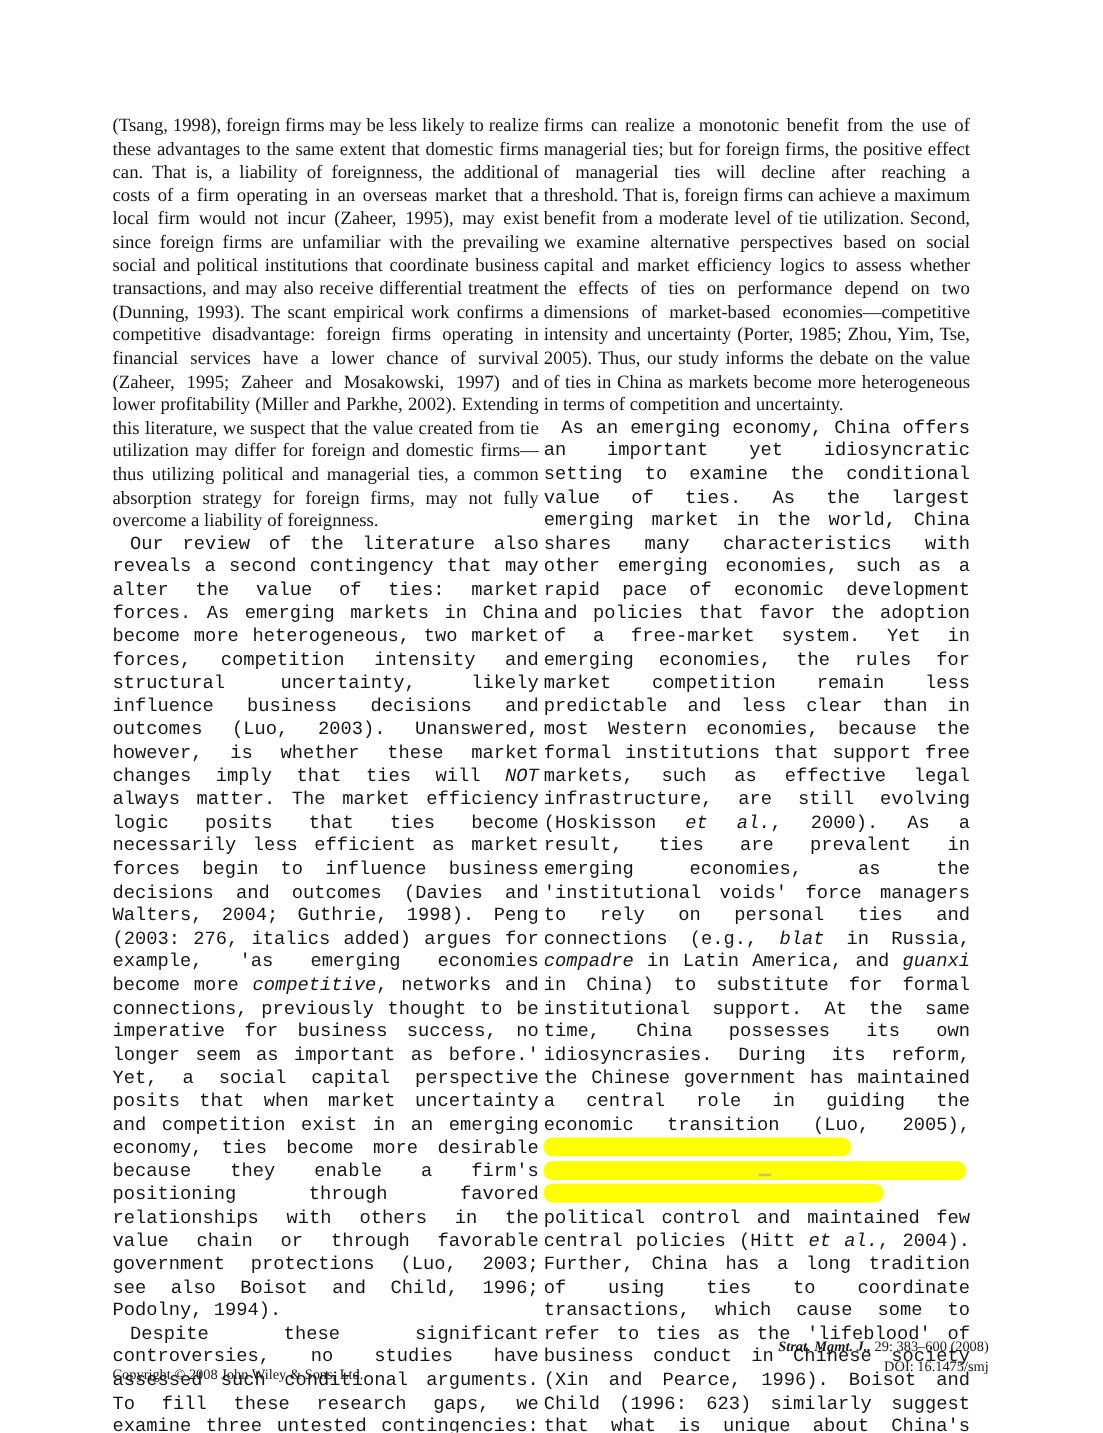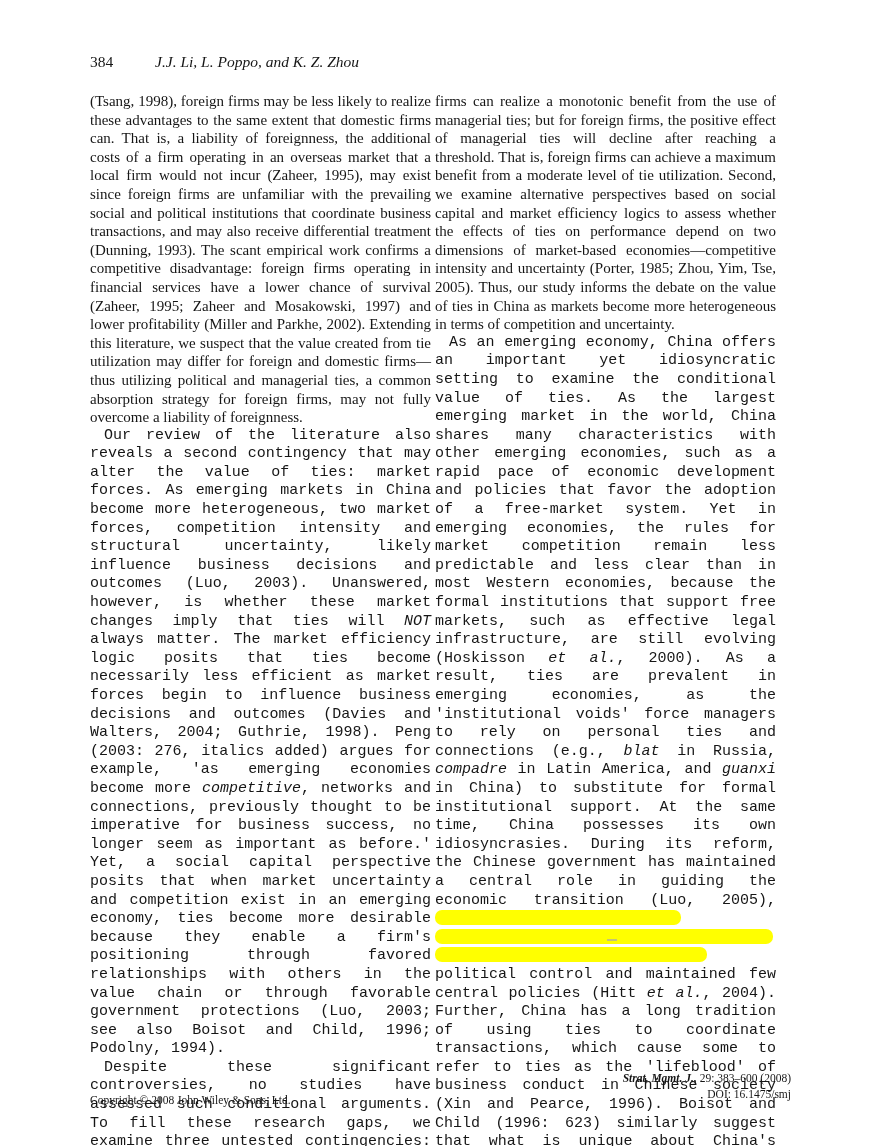--- a/index.html
+++ b/index.html
@@ -104,23 +104,20 @@
     white-space: nowrap;
   }
   .footer .journal-title { font-style: italic; font-weight: bold; }
   .footer .journal-volume { font-weight: normal; }
 </style>
 </head>
 <body>
 
 <div class="page">
 
-  <div class="running-head">
-    <span class="pagenum">384</span><span class="authors">J.J. Li, L. Poppo, and K. Z. Zhou</span>
-  </div>
 
   <div class="columns">
     <div class="col">
         <p class="para"><span>(Tsang, 1998), foreign firms may be less likely to realize these advantages to the same extent that domestic firms can. That is, a liability of foreignness, the additional costs of a firm operating in an overseas market that a local firm would not incur (Zaheer, 1995), may exist since foreign firms are unfamiliar with the prevailing social and political institutions that coordinate business transactions, and may also receive differential treatment (Dunning, 1993). The scant empirical work confirms a competitive disadvantage: foreign firms operating in financial services have a lower chance of survival (Zaheer, 1995; Zaheer and Mosakowski, 1997) and lower profitability (Miller and Parkhe, 2002). Extending this literature, we suspect that the value created from tie utilization may differ for foreign and domestic firms—thus utilizing political and managerial ties, a common absorption strategy for foreign firms, may not fully overcome a liability of foreignness.</span></p>
         <p class="para indent"><span>Our review of the literature also reveals a second contingency that may alter the value of ties: market forces. As emerging markets in China become more heterogeneous, two market forces, competition intensity and structural uncertainty, likely influence business decisions and outcomes (Luo, 2003). Unanswered, however, is whether these market changes imply that ties will </span><i>NOT</i><span> always matter. The market efficiency logic posits that ties become necessarily less efficient as market forces begin to influence business decisions and outcomes (Davies and Walters, 2004; Guthrie, 1998). Peng (2003: 276, italics added) argues for example, 'as emerging economies become more </span><i>competitive</i><span>, networks and connections, previously thought to be imperative for business success, no longer seem as important as before.' Yet, a social capital perspective posits that when market uncertainty and competition exist in an emerging economy, ties become more desirable because they enable a firm's positioning through favored relationships with others in the value chain or through favorable government protections (Luo, 2003; see also Boisot and Child, 1996; Podolny, 1994).</span></p>
         <p class="para indent"><span>Despite these significant controversies, no studies have assessed such conditional arguments. To fill these research gaps, we examine three untested contingencies: domestic vs. foreign firms, competitive intensity, and uncertainty. First, we extend current theory by arguing that while foreign firms tend to use ties at a similar level as domestic firms, the values created through ties differ. Domestic</span></p>
       </div>
     <div class="col">
         <p class="para"><span>firms can realize a monotonic benefit from the use of managerial ties; but for foreign firms, the positive effect of managerial ties will decline after reaching a threshold. That is, foreign firms can achieve a maximum benefit from a moderate level of tie utilization. Second, we examine alternative perspectives based on social capital and market efficiency logics to assess whether the effects of ties on performance depend on two dimensions of market-based economies—competitive intensity and uncertainty (Porter, 1985; Zhou, Yim, Tse, 2005). Thus, our study informs the debate on the value of ties in China as markets become more heterogeneous in terms of competition and uncertainty.</span></p>
         <p class="para indent"><span>As an emerging economy, China offers an important yet idiosyncratic setting to examine the conditional value of ties. As the largest emerging market in the world, China shares many characteristics with other emerging economies, such as a rapid pace of economic development and policies that favor the adoption of a free-market system. Yet in emerging economies, the rules for market competition remain less predictable and less clear than in most Western economies, because the formal institutions that support free markets, such as effective legal infrastructure, are still evolving (Hoskisson </span><i>et al.</i><span>, 2000). As a result, ties are prevalent in emerging economies, as the 'institutional voids' force managers to rely on personal ties and connections (e.g., </span><i>blat</i><span> in Russia, </span><i>compadre</i><span> in Latin America, and </span><i>guanxi</i><span> in China) to substitute for formal institutional support. At the same time, China possesses its own idiosyncrasies. During its reform, the Chinese government has maintained a central role in guiding the economic transition (Luo, 2005), </span><span class="redaction" style="width: 246px; background: rgb(255, 255, 0);"></span><span class="redaction" style="width: 338px; background: rgb(255, 255, 0);"><span class="redaction-mark"></span></span><span class="redaction" style="width: 272px; background: rgb(255, 255, 0);"></span><span> political control and maintained few central policies (Hitt </span><i>et al.</i><span>, 2004). Further, China has a long tradition of using ties to coordinate transactions, which cause some to refer to ties as the 'lifeblood' of business conduct in Chinese society (Xin and Pearce, 1996). Boisot and Child (1996: 623) similarly suggest that what is unique about China's economic order is not the presence of network ties, but 'the depth and nature of its social embeddedness.' The heavy influence of government and long tradition of tie utilization make it unclear whether foreign firms can use ties as effectively as domestic firms and whether the effectiveness of ties declines as</span></p>

